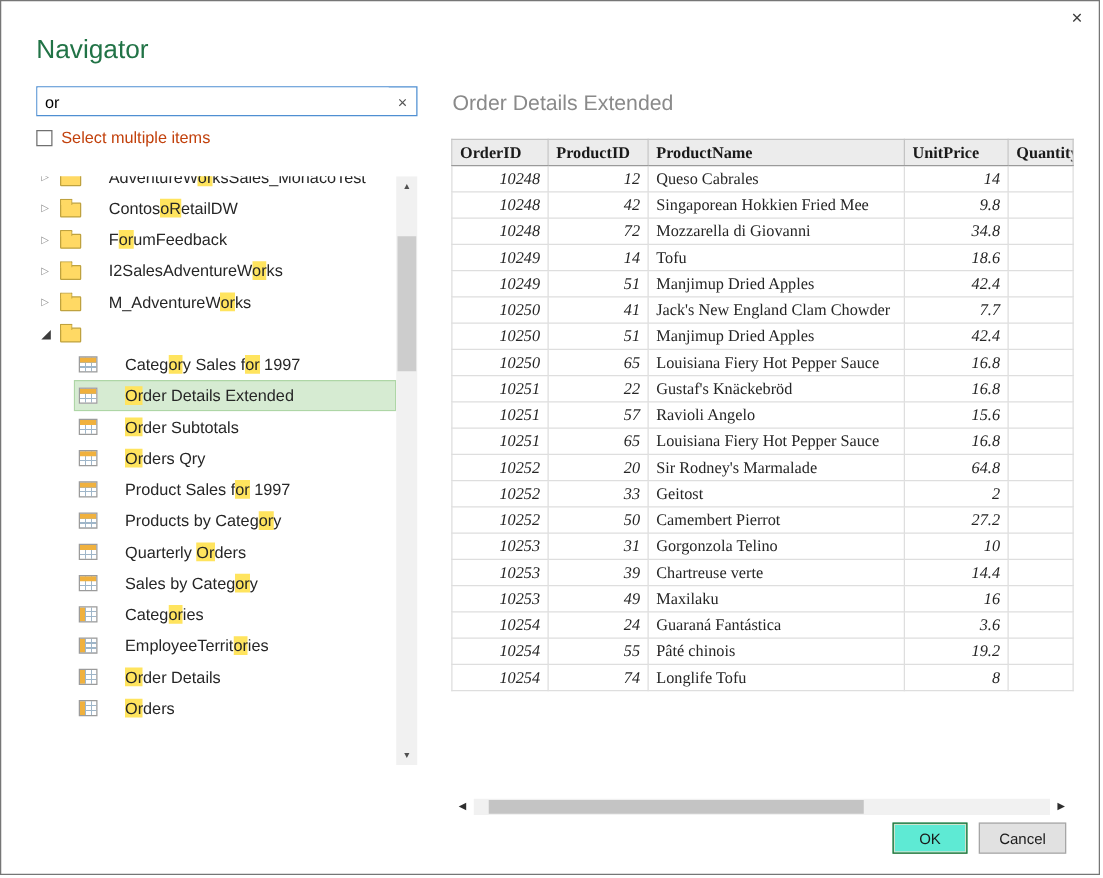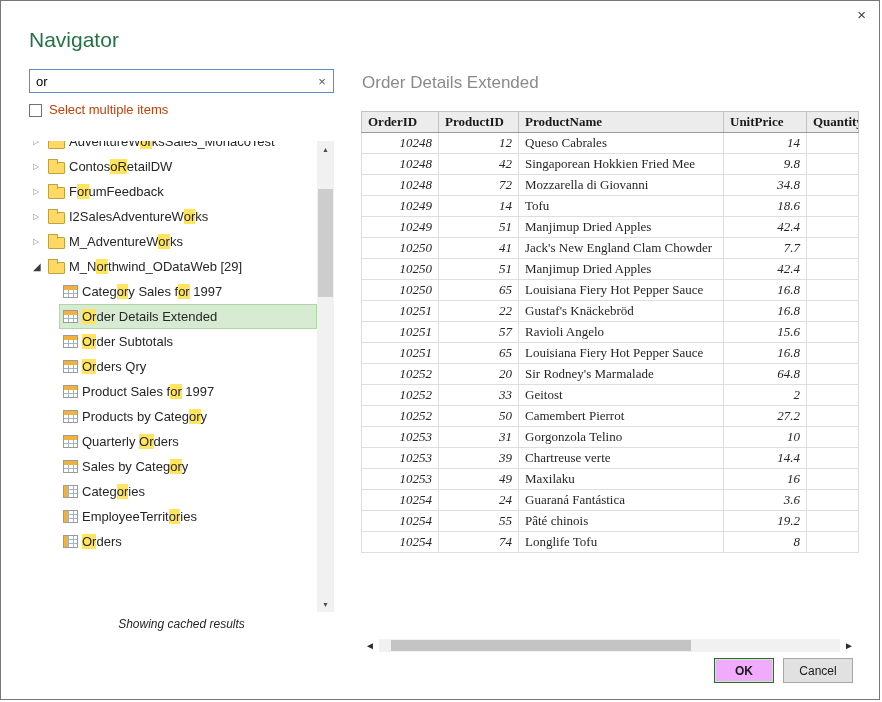--- a/index.html
+++ b/index.html
@@ -35,21 +35,21 @@
 
   
   .tree-wrap { position: absolute; left: 28px; top: 140px; width: 305px; height: 471px; overflow: hidden; }
   .tree { margin-top: -12px; width: 288px; }
   .tree-row { display: flex; align-items: center; height: 25px; font-size: 13px;
               color: #262626; white-space: nowrap; overflow: hidden; padding-left: 4px; cursor: default; }
   .tree-row.child { margin-left: 30px; }
   .tree-row.selected { background: #d6ebd2; box-shadow: inset 0 0 0 1px #aed6a6; }
   .twisty { width: 15px; flex: 0 0 auto; font-size: 8px; color: #8f8f8f; }
   .twisty.open { font-size: 10px; color: #3c3c3c; }
-  .tree-label { margin-left: 4px; text-align: right; }
+  .tree-label { margin-left: 22px; text-align: right; }
   .hl { background: #ffe45e; }
 
   .icon-folder { position: relative; width: 17px; height: 12px; flex: 0 0 auto;
                  background: #ffd964; border: 1px solid #bfa23f; border-radius: 1px; margin-top: 2px; }
   .icon-folder::before { content: ""; position: absolute; left: -1px; top: -4px; width: 8px; height: 4px;
                  background: #ffd964; border: 1px solid #bfa23f; border-bottom: none;
                  border-radius: 1px 1px 0 0; }
 
   .icon-grid { width: 15px; height: 13px; flex: 0 0 auto; border: 1px solid #9b9b9b; background-color: #fff;
     background-image:
@@ -87,22 +87,22 @@
   .h-scroll { position: absolute; left: 360px; top: 637px; width: 497px; height: 15px;
               display: flex; align-items: center; }
   .h-arrow { width: 18px; text-align: center; font-size: 10px; color: #2e2e2e; cursor: pointer; }
   .h-track { flex: 1; height: 13px; background: #f1f1f1; position: relative; }
   .h-thumb { position: absolute; left: 12px; top: 1px; width: 300px; height: 11px; background: #c4c4c4; }
 
   
   .footer { position: absolute; right: 26px; bottom: 16px; display: flex; gap: 9px; }
   .btn { min-width: 60px; height: 25px; font-size: 12px; font-family: "Liberation Sans", sans-serif;
          background: #e1e1e1; border: 1px solid #a6a6a6; color: #1a1a1a; cursor: pointer; }
-  .btn.ok { min-width: 60px; background: #f0abfc; border: 1px solid #2d6a2d;
-            box-shadow: inset 0 0 0 1px #cfe3cf; font-weight: bold; }
+  .btn.ok { min-width: 60px; background: #5eead4; border: 1px solid #2d6a2d;
+            box-shadow: inset 0 0 0 1px #cfe3cf; }
   .btn.cancel { min-width: 70px; }
 </style>
 </head>
 <body>
 
 <div class="dialog">
 
   <div class="page-title">Navigator</div>
   <div class="close-btn">×</div>
 
@@ -140,21 +140,20 @@
           <span class="tree-label">I2SalesAdventureW<span class="hl">or</span>ks</span>
         </div>
         <div class="tree-row">
           <span class="twisty">▷</span>
           <span class="icon-folder"></span>
           <span class="tree-label">M_AdventureW<span class="hl">or</span>ks</span>
         </div>
         <div class="tree-row">
           <span class="twisty open">◢</span>
           <span class="icon-folder"></span>
-          <span class="tree-label">M_N<span class="hl">or</span>thwind_ODataWeb [29]</span>
         </div>
         <div class="tree-row child">
           <span class="icon-grid view"></span>
           <span class="tree-label">Categ<span class="hl">or</span>y Sales f<span class="hl">or</span> 1997</span>
         </div>
         <div class="tree-row child selected">
           <span class="icon-grid view"></span>
           <span class="tree-label"><span class="hl">Or</span>der Details Extended</span>
         </div>
         <div class="tree-row child">
@@ -181,34 +180,37 @@
           <span class="icon-grid view"></span>
           <span class="tree-label">Sales by Categ<span class="hl">or</span>y</span>
         </div>
         <div class="tree-row child">
           <span class="icon-grid"></span>
           <span class="tree-label">Categ<span class="hl">or</span>ies</span>
         </div>
         <div class="tree-row child">
           <span class="icon-grid"></span>
           <span class="tree-label">EmployeeTerrit<span class="hl">or</span>ies</span>
+        </div>
+        <div class="tree-row child">
+          <span class="icon-grid"></span>
+          <span class="tree-label"><span class="hl">Or</span>der Details</span>
         </div>
         <div class="tree-row child">
           <span class="icon-grid"></span>
           <span class="tree-label"><span class="hl">Or</span>ders</span>
         </div>
       </div>
     <div class="v-scroll">
       <div class="v-arrow up">▲</div>
       <div class="v-thumb"></div>
       <div class="v-arrow down">▼</div>
     </div>
   </div>
 
-  <div class="cached-note">Showing cached results</div>
 
   <div class="preview-title">Order Details Extended</div>
 
   <div class="preview-table">
     <table id="grid">
       <colgroup>
         <col style="width:77px">
           <col style="width:80px">
           <col style="width:205px">
         <col style="width:83px">

